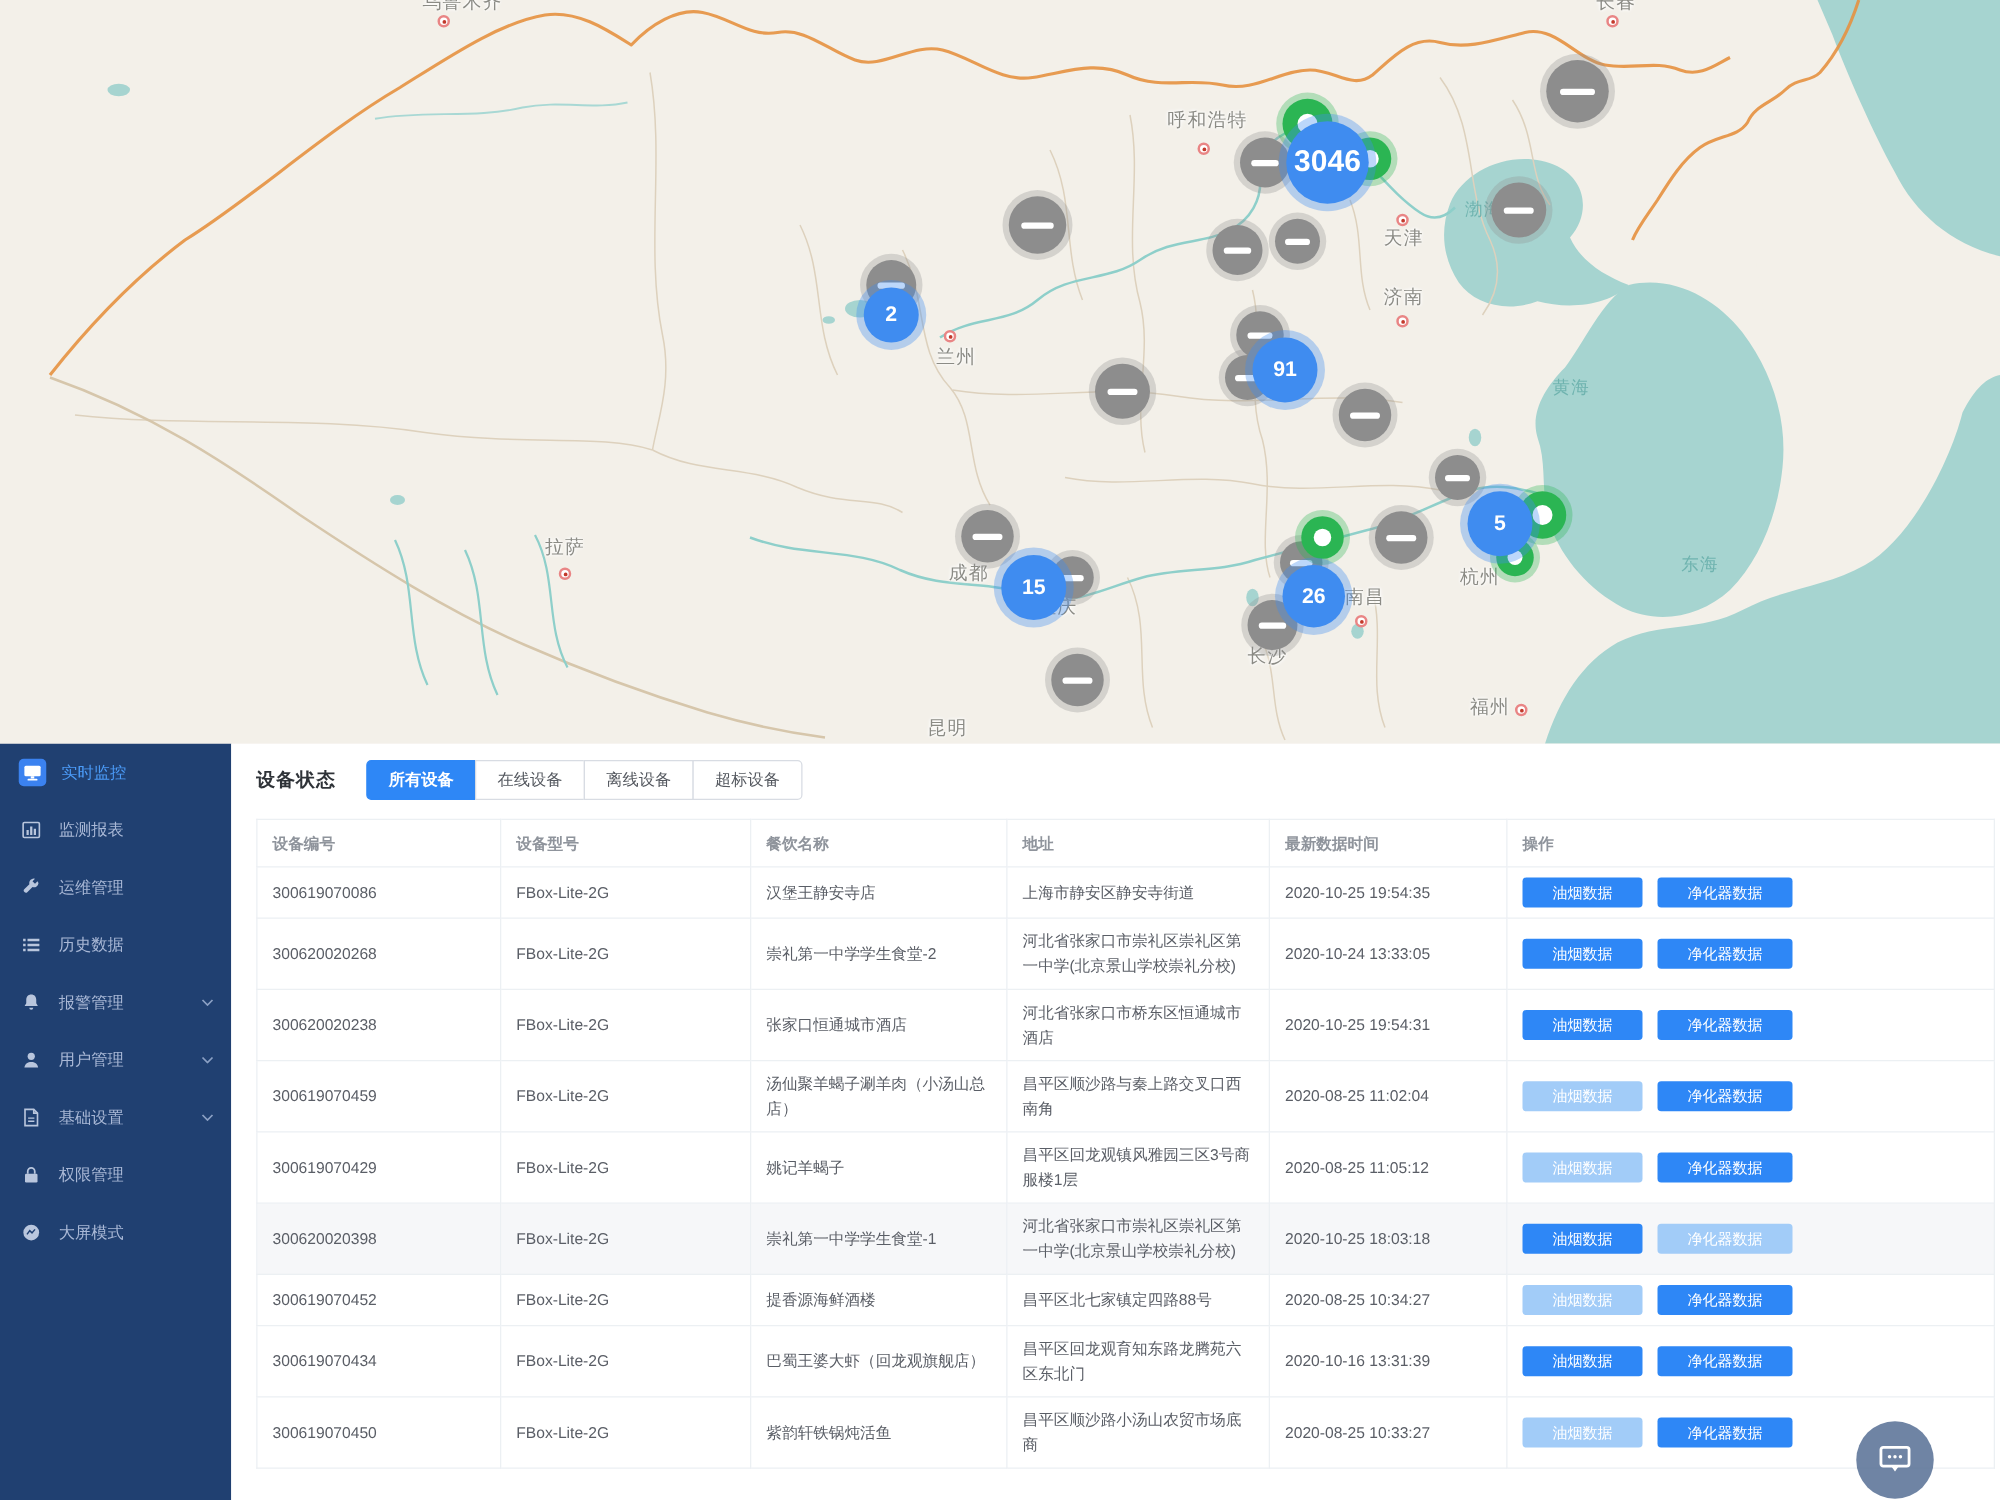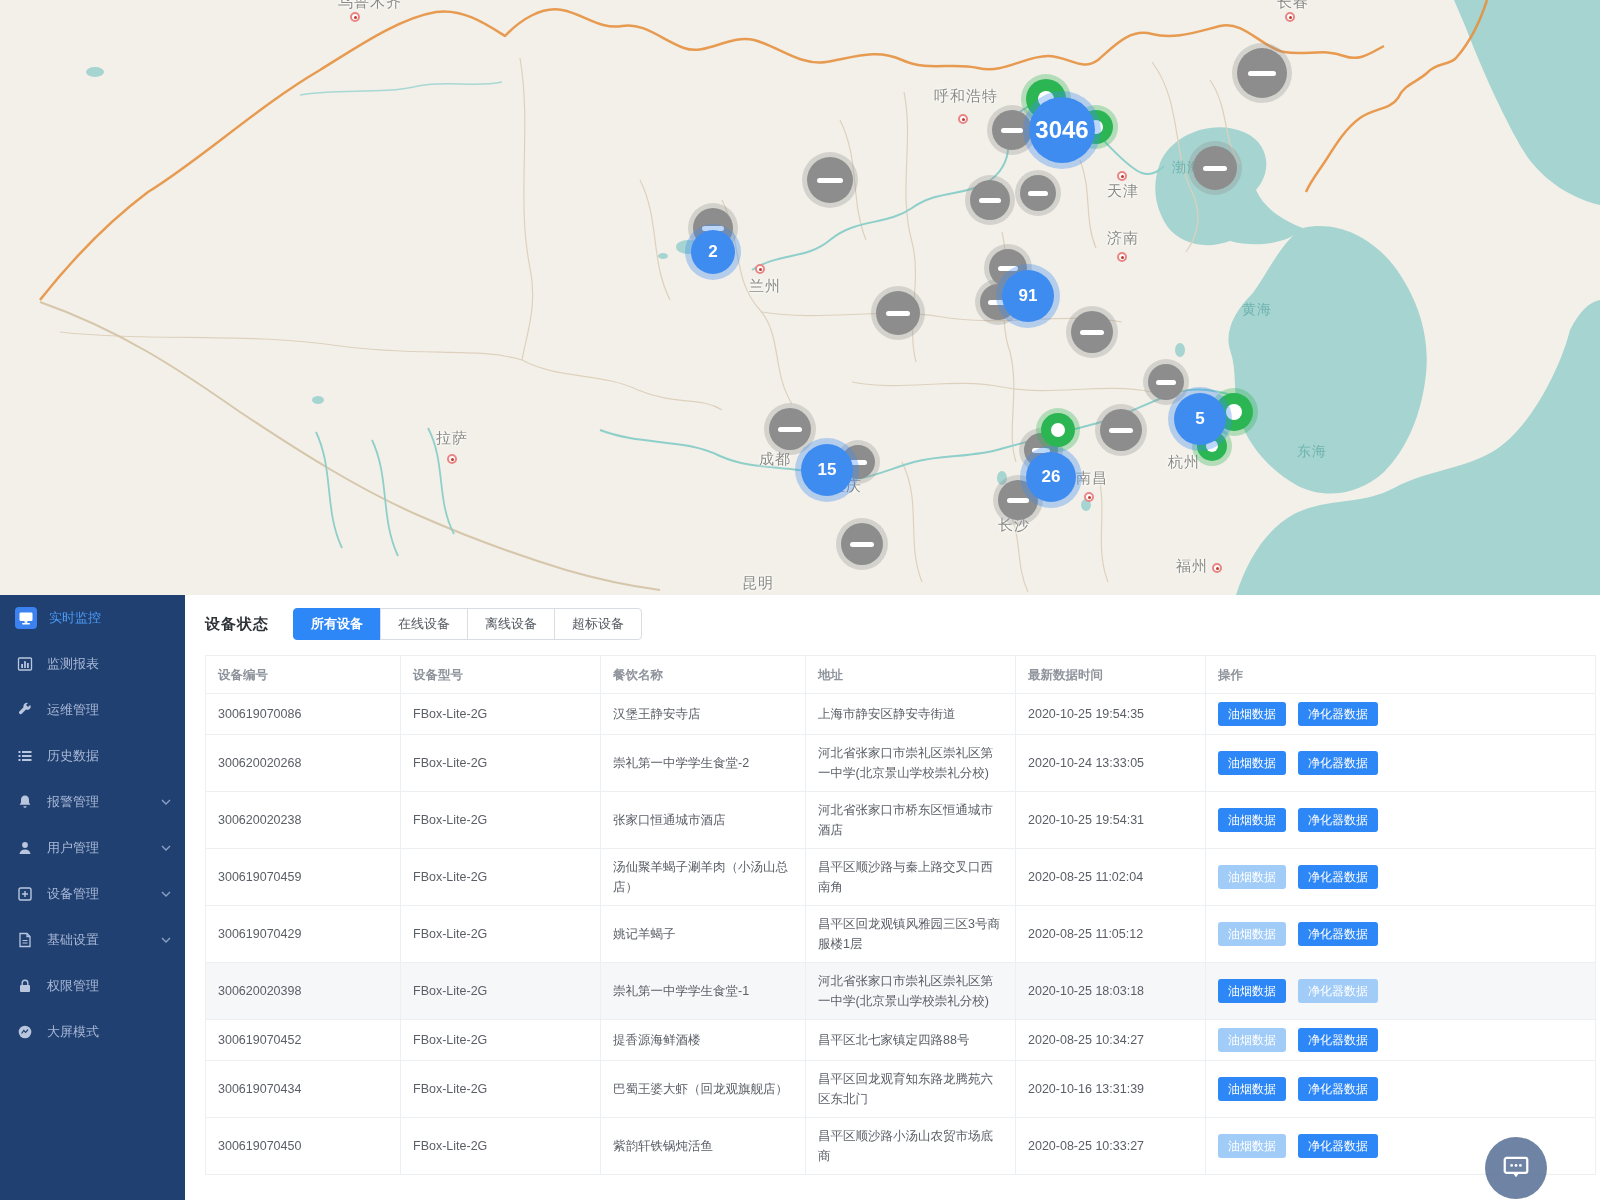--- a/index.html
+++ b/index.html
@@ -46,21 +46,21 @@
   .tab:last-child { border-radius:0 4px 4px 0; }
   .tab.active { background:#2e87f6; border-color:#2e87f6; color:#fff; font-weight:bold; }
 
   table.devices { margin-top:14px; border-collapse:collapse; table-layout:fixed; width:1390px; }
   table.devices th, table.devices td { border:1px solid #ecEFf3; border-color:#ecf0f3;
     font-size:12.5px; padding:8px 12px; text-align:left; vertical-align:middle;
     line-height:20px; word-break:break-all; }
   table.devices th { color:#8f949c; font-weight:bold; height:38px; }
   table.devices td { color:#5a5e66; }
   tr.hl td { background:#f6f7f9; }
-  .btn { display:inline-block; padding:3px 10px; border-radius:3px; background:#2e87f6; color:#fff;
+  .btn { display:inline-block; padding:3px 24px; border-radius:3px; background:#2e87f6; color:#fff;
     font-size:12px; line-height:18px; margin-right:12px; cursor:pointer; white-space:nowrap; }
   .btn.off { background:#a2ccf8; cursor:default; }
 
   
   .chat-fab { position:absolute; left:1485px; top:1137px; width:62px; height:62px; border-radius:50%;
     background:rgba(86,110,148,.85); display:flex; align-items:center; justify-content:center; cursor:pointer; }
   .chat-fab svg { width:32px; height:30px; }
 </style>
 </head>
 <body>
@@ -136,21 +136,21 @@
         <span class="map-label" style="left:846px;top:486px">重庆</span>
         <span class="map-label" style="left:1014px;top:525px">长沙</span>
         <span class="map-label" style="left:758px;top:583px">昆明</span>
         <span class="map-label" style="left:1092px;top:478px">南昌</span>
         <span class="city-dot" style="left:1089px;top:497px"></span>
         <span class="map-label" style="left:1184px;top:462px">杭州</span>
         <span class="map-label" style="left:1192px;top:566px">福州</span>
         <span class="city-dot" style="left:1217px;top:568px"></span>
         <span class="map-label sea-label" style="left:1187px;top:168px">渤海</span>
         <span class="map-label sea-label" style="left:1257px;top:310px">黄海</span>
-        <span class="map-label sea-label" style="left:1312px;top:452px">东海</span>
+        <span class="map-label sea-label" style="left:1360px;top:452px">东海</span>
       </div>
     <div>
         <div class="cl gray" style="left:992px;top:110px;width:40px;height:40px">
           <span class="minus"></span>
         </div>
         <div class="cl gray" style="left:807px;top:157px;width:46px;height:46px">
           <span class="minus"></span>
         </div>
         <div class="cl gray" style="left:970px;top:180px;width:40px;height:40px">
           <span class="minus"></span>
@@ -283,34 +283,20 @@
           </span>
         </div>
         <div class="side-item">
           <span class="s-icon">
             <svg viewBox="0 0 16 16">
               <circle cx="8" cy="5" r="2.9" fill="currentColor"></circle>
               <path d="M2.5 14c.5-3 2.8-4.4 5.5-4.4s5 1.4 5.5 4.4z" fill="currentColor"></path>
             </svg>
           </span>
           <span class="s-label">用户管理</span>
-          <span class="chev">
-            <svg viewBox="0 0 10 6">
-              <path d="M1 1l4 4 4-4" stroke="currentColor" fill="none" stroke-width="1.4"></path>
-            </svg>
-          </span>
-        </div>
-        <div class="side-item">
-          <span class="s-icon">
-            <svg viewBox="0 0 16 16">
-              <rect x="2" y="2" width="12" height="12" rx="1.8" fill="none" stroke="currentColor" stroke-width="1.4"></rect>
-              <path d="M8 5v6 M5 8h6" stroke="currentColor" stroke-width="1.4"></path>
-            </svg>
-          </span>
-          <span class="s-label">设备管理</span>
           <span class="chev">
             <svg viewBox="0 0 10 6">
               <path d="M1 1l4 4 4-4" stroke="currentColor" fill="none" stroke-width="1.4"></path>
             </svg>
           </span>
         </div>
         <div class="side-item">
           <span class="s-icon">
             <svg viewBox="0 0 16 16">
               <path d="M3 1.5h7l3 3V14.5H3z" fill="none" stroke="currentColor" stroke-width="1.3"></path>

